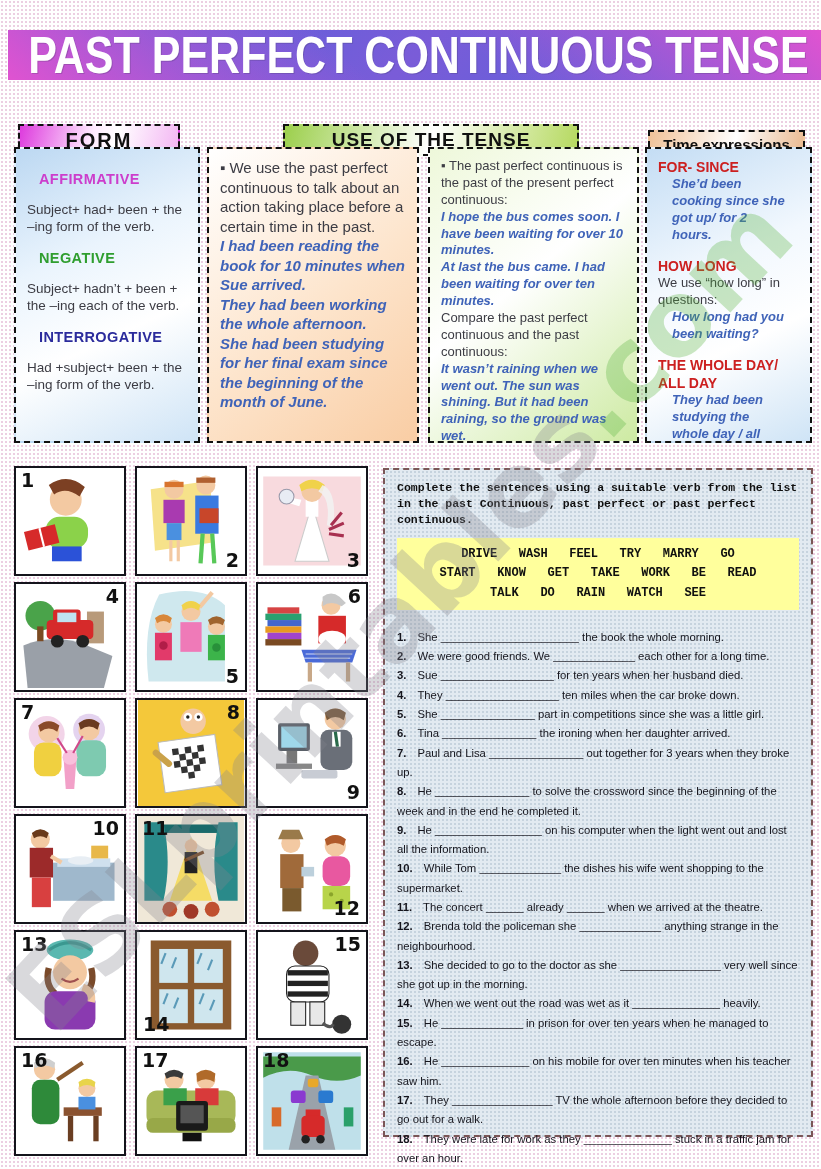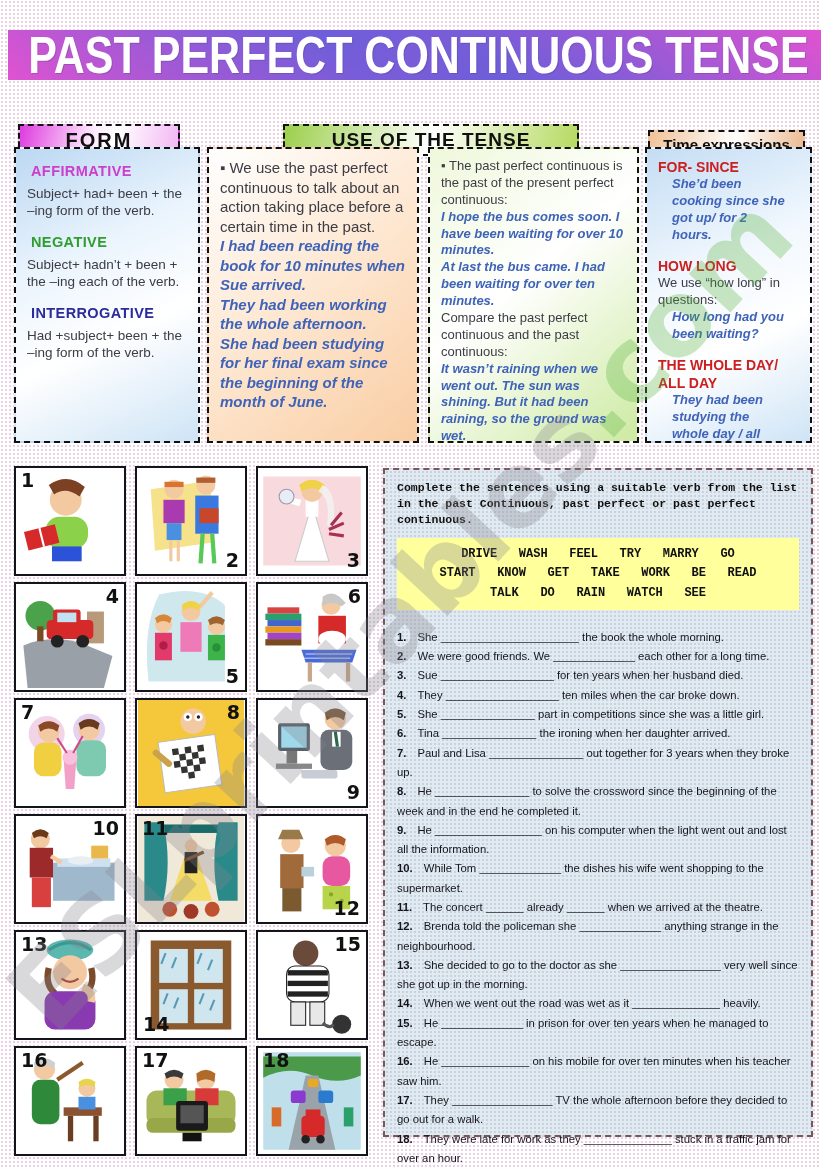--- a/index.html
+++ b/index.html
@@ -34,21 +34,21 @@
         padding:9px 11px;overflow:hidden;line-height:1.3;}
   #box-form{left:14px;width:186px;font-size:13.5px;
         background:linear-gradient(155deg,#bcd8f2 0%,#eaf4fd 35%,#ffffff 62%,#cfe4f6 100%);}
   #box-use1{left:207px;width:212px;font-size:15px;
         background:linear-gradient(140deg,#ffffff 0%,#fde4cb 55%,#f9cda4 100%);}
   #box-use2{left:428px;width:211px;font-size:13px;
         background:linear-gradient(140deg,#eef8da 0%,#ffffff 45%,#cdeaa2 100%);}
   #box-time{left:645px;width:167px;font-size:13px;
         background:linear-gradient(155deg,#c4ddf4 0%,#f2f8fe 40%,#ffffff 65%,#cfe4f6 100%);}
 
-  .form-h{font-weight:bold;font-size:14.5px;letter-spacing:.4px;margin:4px;}
+  .form-h{font-weight:bold;font-size:14.5px;letter-spacing:.4px;margin:12px;}
   .aff{color:#cc3ecc}.neg{color:#2f9e2f}.int{color:#2b2b9c}
   .form-p{color:#3c3c44;margin:0 0 13px;}
   .use-p{color:#3c3c44;margin:0;}
   .use-ex{color:#3f63b8;font-style:italic;font-weight:bold;margin:0;}
   .time-h{color:#cc2020;font-weight:bold;font-size:14px;margin:0;}
   .time-ex{color:#3f63b8;font-weight:bold;margin:0 14px 13px;font-style:italic;}
   .time-p{color:#3c3c44;margin:0;}
 
   
   #pictures{position:absolute;left:14px;top:466px;width:356px;

